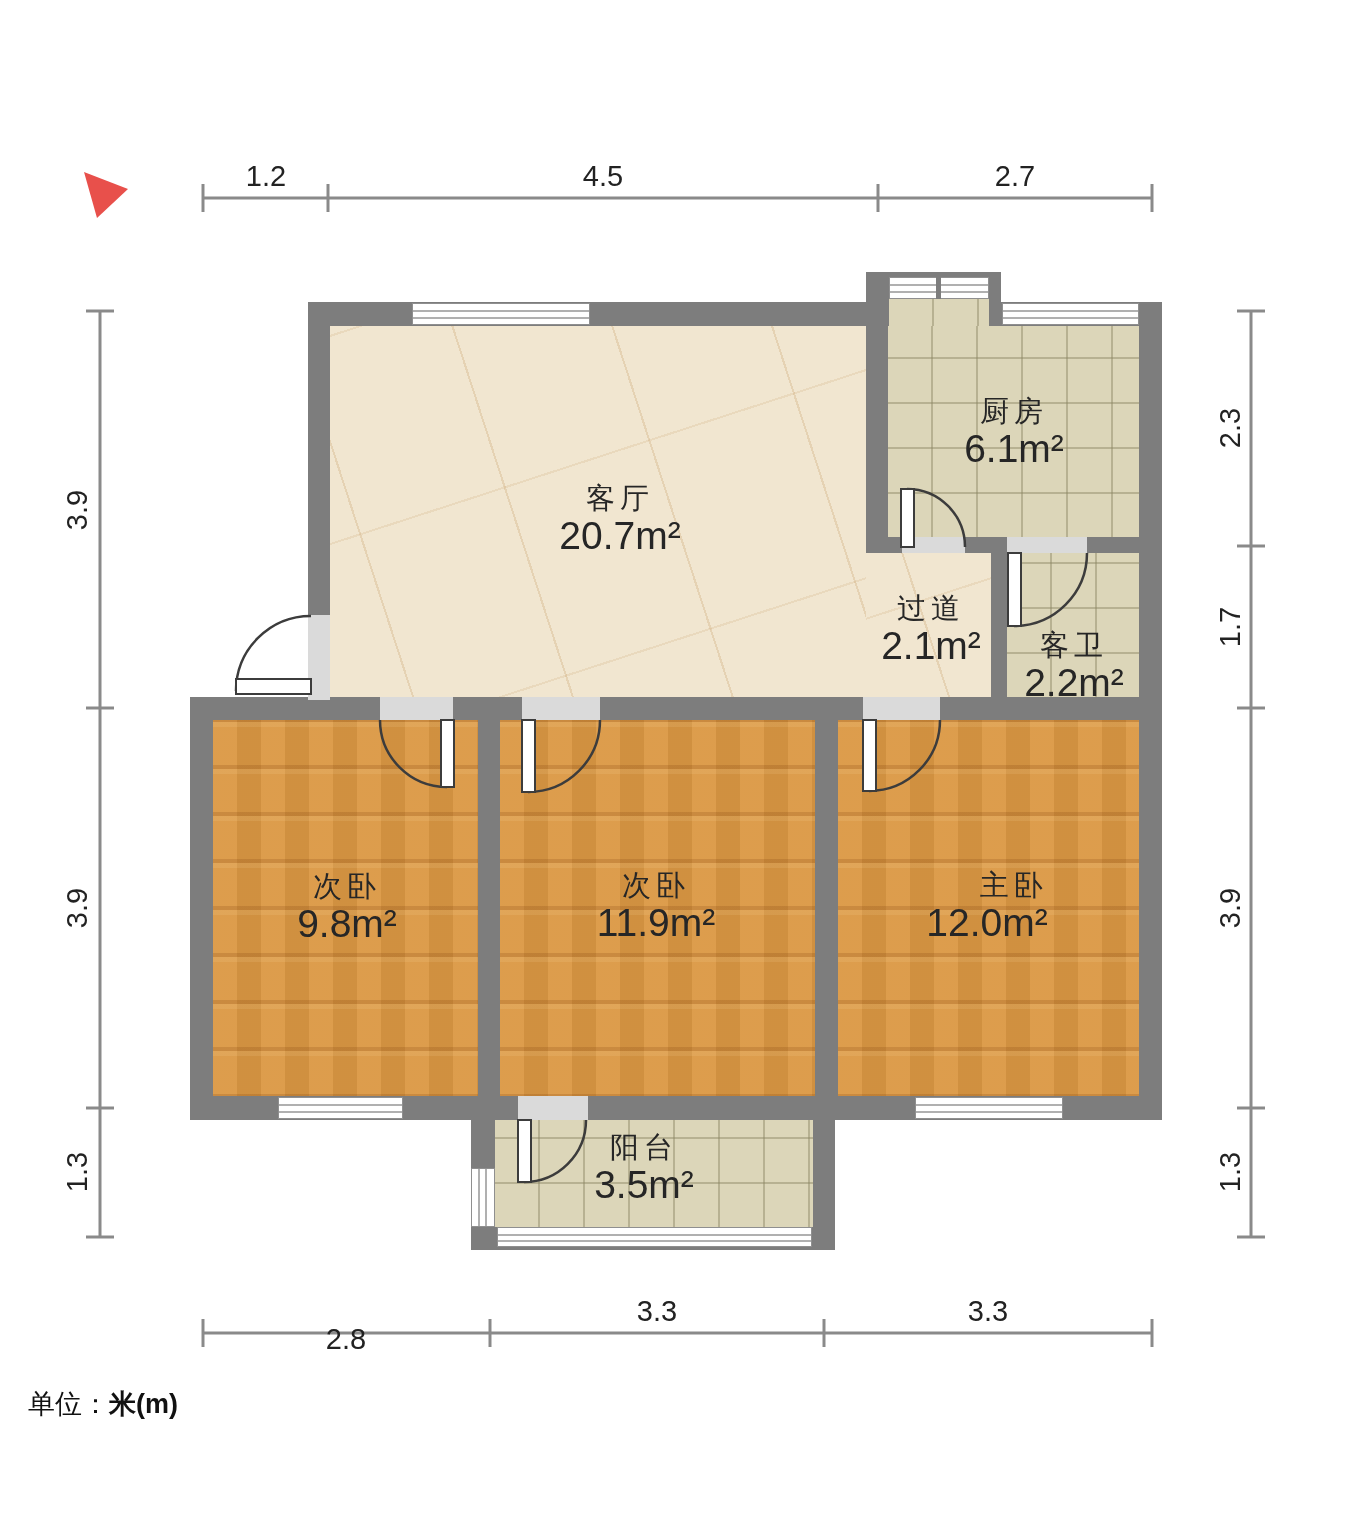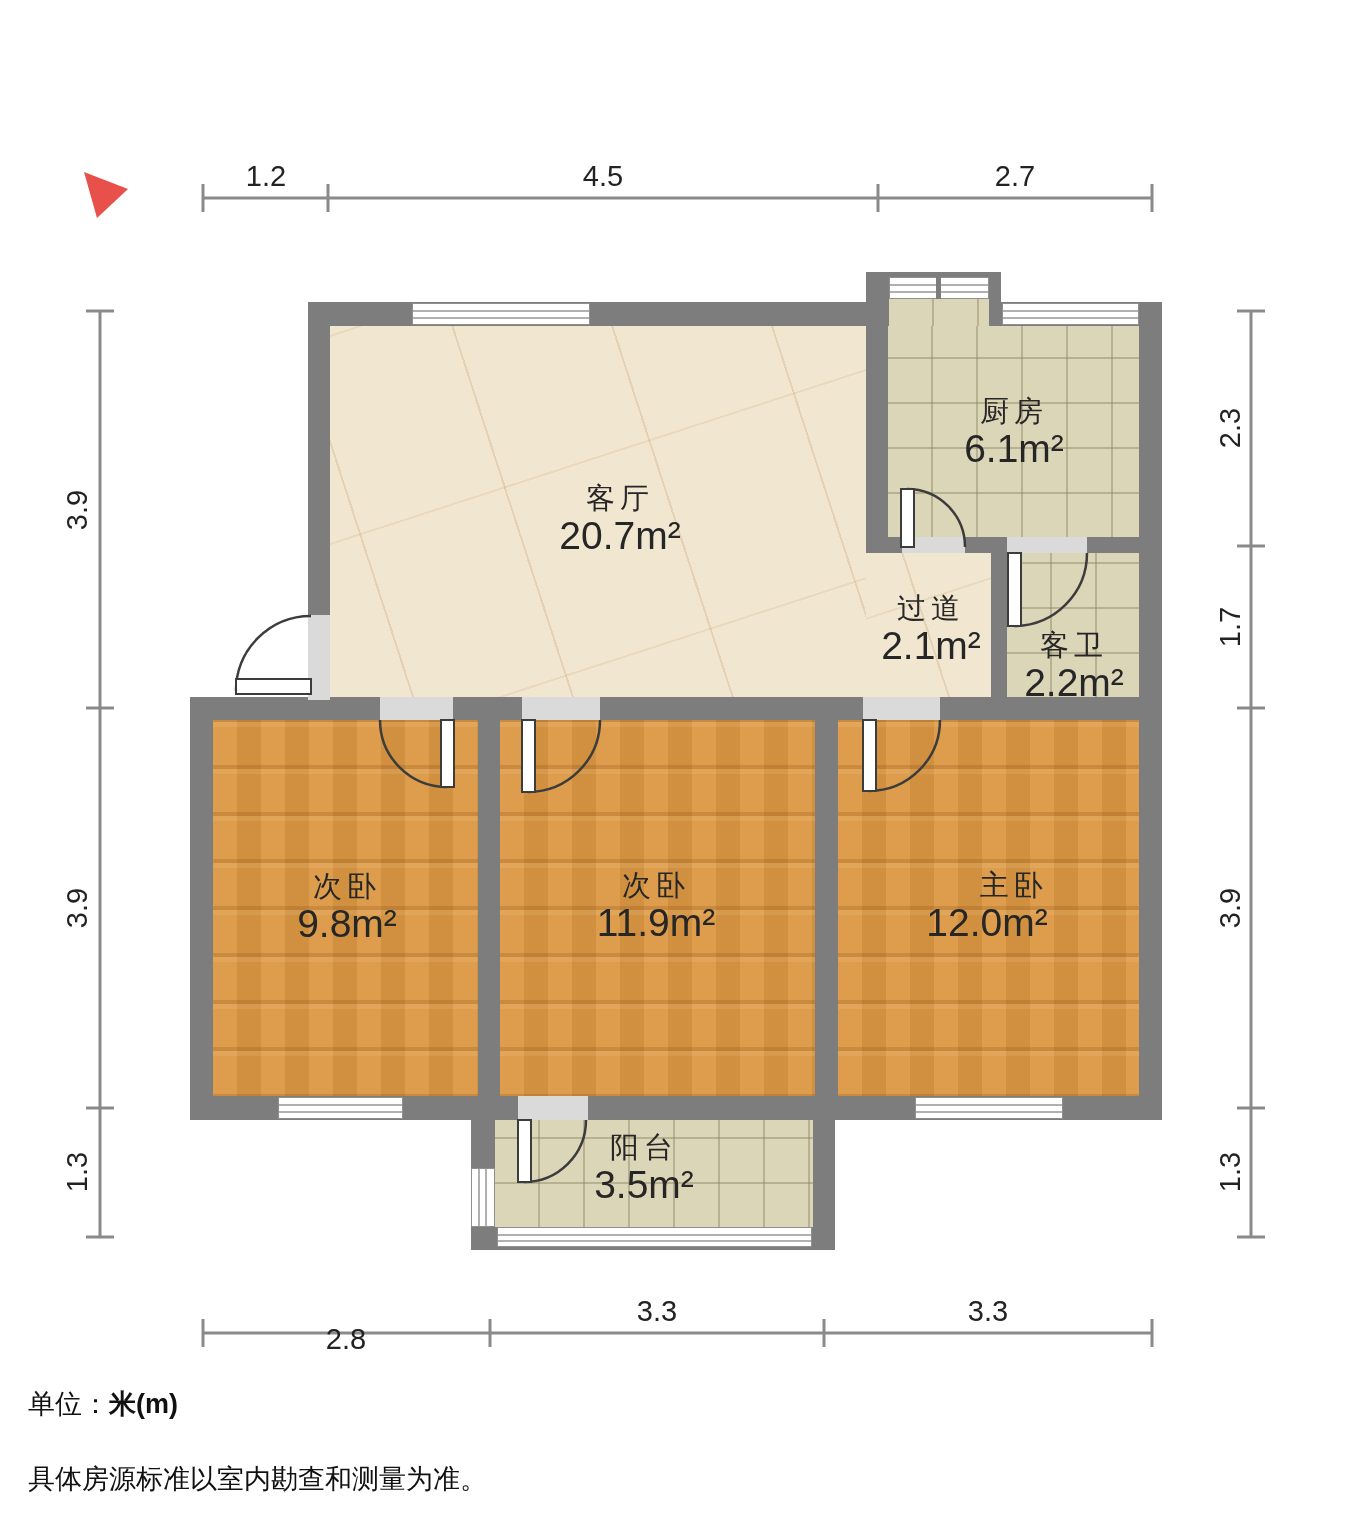--- a/index.html
+++ b/index.html
@@ -209,15 +209,14 @@
   <div class="dim-label-v" style="left:77px; top:1172px;">1.3</div>
 
   <div class="dim-label-v" style="left:1230px; top:428px;">2.3</div>
   <div class="dim-label-v" style="left:1230px; top:627px;">1.7</div>
   <div class="dim-label-v" style="left:1230px; top:908px;">3.9</div>
   <div class="dim-label-v" style="left:1230px; top:1172px;">1.3</div>
 
   <div class="footer" style="top:1386px;">
     <span>单位：</span><span class="bold">米(m)</span>
   </div>
-  <div class="footer" style="top:1461px;">具体房源标准以室内勘查和测量为准。</div>
 
 </div>
 
 </body></html>

